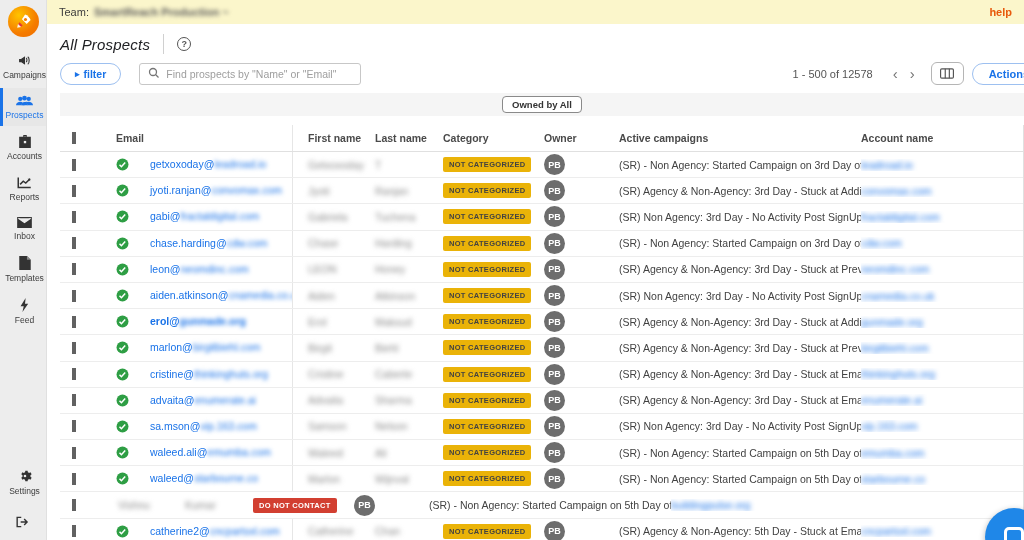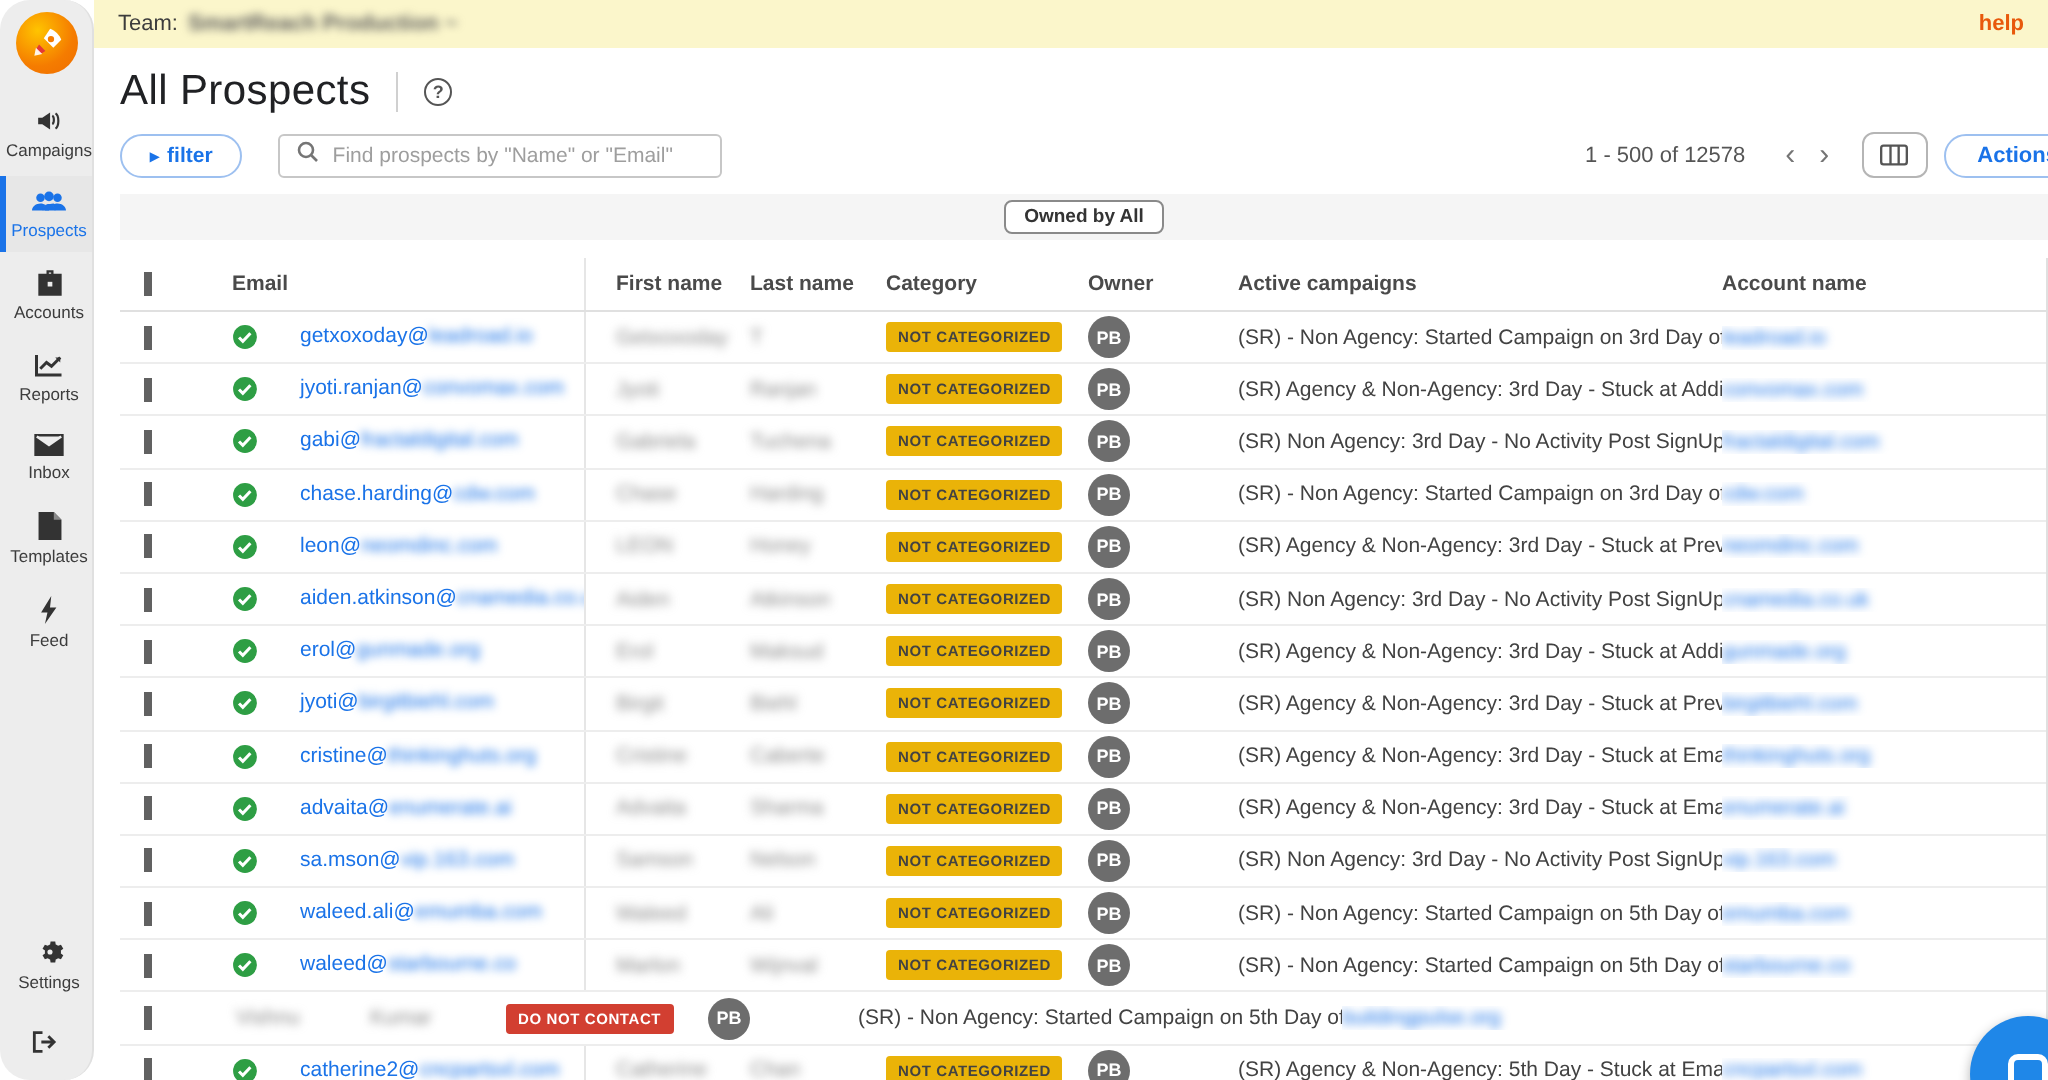--- a/index.html
+++ b/index.html
@@ -2,21 +2,21 @@
 <html><head>
 <meta charset="utf-8">
 <style>
   * { margin:0; padding:0; box-sizing:border-box; }
   html,body { width:1024px; height:540px; overflow:hidden; background:#fff;
     font-family:"Liberation Sans", sans-serif; }
   .app { display:flex; width:1024px; height:540px; }
 
   
   .sidebar { width:47px; background:#ededed; display:flex; flex-direction:column;
-    align-items:center; flex-shrink:0; padding-top:6px; border-right:1px solid #e0e0e0;border-radius:15px; }
+    align-items:center; flex-shrink:0; padding-top:6px; border-right:1px solid #e0e0e0; }
   .logo { width:31px; height:31px; border-radius:50%; margin-bottom:10px;
     background:radial-gradient(circle at 35% 30%, #ffc400, #f57c00 60%, #ef6c00);
     display:flex; align-items:center; justify-content:center; }
   .nav-item { width:100%; padding:7px 0 6px; display:flex; flex-direction:column;
     align-items:center; cursor:pointer; border-left:3px solid transparent; margin-bottom:2px; }
   .nav-item .lbl { font-size:8.5px; color:#3c3c3c; margin-top:3px; }
   .nav-item svg { display:block; }
   .nav-item.active { border-left:3px solid #1a73e8; background:#e7e7e7;text-align:center; }
   .nav-item.active .lbl { color:#1a73e8; }
   .spacer { flex:1; }
@@ -25,21 +25,21 @@
   
   .main { flex:1; display:flex; flex-direction:column; overflow:hidden; }
 
   .topbar { height:22px; background:#fbf6cb; display:flex; align-items:center;
     padding:12px 12px; font-size:11px; color:#3c3c3c; flex-shrink:0; }
   .team-name { font-weight:bold; color:#5f5f5f; filter:blur(2.2px); margin-left:5px; }
   .help-link { margin-left:auto; color:#e8590c; font-weight:bold; font-size:11px;
     text-decoration:none; cursor:pointer; }
 
   .page-head { display:flex; align-items:center; padding:10px 13px 6px; }
-  .page-title { font-size:21px; color:#202124; font-weight:500; letter-spacing:.2px; }
+  .page-title { font-size:15px; color:#202124; font-weight:500; letter-spacing:.2px;font-style:italic; }
   .head-divider { width:1px; height:20px; background:#d0d0d0; margin:0 13px; }
   .q-icon { width:14px; height:14px; border-radius:50%; border:1.6px solid #555;
     color:#555; font-size:9px; font-weight:bold; display:flex; align-items:center;
     justify-content:center; cursor:pointer; }
 
   .toolbar { display:flex; align-items:center; padding:2px 0 8px 13px; }
   .filter-btn { display:flex; align-items:center; gap:4px; border:1px solid #9dc0f0;
     color:#1a73e8; background:#fff; border-radius:14px; font-size:10.5px; font-weight:bold;
     padding:4px 14px; cursor:pointer; }
   .filter-btn .chev { font-size:9px; }
@@ -385,21 +385,21 @@
     <div class="c c-cat"><span class="badge">NOT CATEGORIZED</span></div>
     <div class="c c-owner">
               <span class="avatar">PB</span>
             </div>
     <div class="c c-camp">(SR) Non Agency: 3rd Day - No Activity Post SignUp</div>
     <div class="c c-acct"><span class="acct-link">cnamedia.co.uk</span></div>
   </div>
 
   <div class="t-row">
     <div class="c c-check"><span class="chk"></span></div>
-    <div class="c c-email" style="padding-left:13px;">
+    <div class="c c-email" style="padding-left:13px;font-weight:bold;">
       <span class="email-link">
         <svg width="13" height="13" viewBox="0 0 24 24">
                   <circle cx="12" cy="12" r="11" fill="#2e9e44"></circle>
                   <path d="M6.5 12.5l3.5 3.5 7-7.5" fill="none" stroke="#fff" stroke-width="2.8"></path>
                 </svg>
         <span><span>erol@</span><span class="email-domain">gunmade.org</span></span>
       </span>
     </div>
     <div class="c c-first blurred">Erol</div>
     <div class="c c-last blurred">Maksud</div>
@@ -412,21 +412,21 @@
   </div>
 
   <div class="t-row">
     <div class="c c-check"><span class="chk"></span></div>
     <div class="c c-email" style="padding-left:13px;">
       <span class="email-link">
         <svg width="13" height="13" viewBox="0 0 24 24">
                   <circle cx="12" cy="12" r="11" fill="#2e9e44"></circle>
                   <path d="M6.5 12.5l3.5 3.5 7-7.5" fill="none" stroke="#fff" stroke-width="2.8"></path>
                 </svg>
-        <span><span>jyoti@</span><span class="email-domain">birgitbiehl.com</span></span>
+        <span><span>marlon@</span><span class="email-domain">birgitbiehl.com</span></span>
       </span>
     </div>
     <div class="c c-first blurred">Birgit</div>
     <div class="c c-last blurred">Biehl</div>
     <div class="c c-cat"><span class="badge">NOT CATEGORIZED</span></div>
     <div class="c c-owner">
               <span class="avatar">PB</span>
             </div>
     <div class="c c-camp">(SR) Agency &amp; Non-Agency: 3rd Day - Stuck at Preview</div>
     <div class="c c-acct"><span class="acct-link">birgitbiehl.com</span></div>

